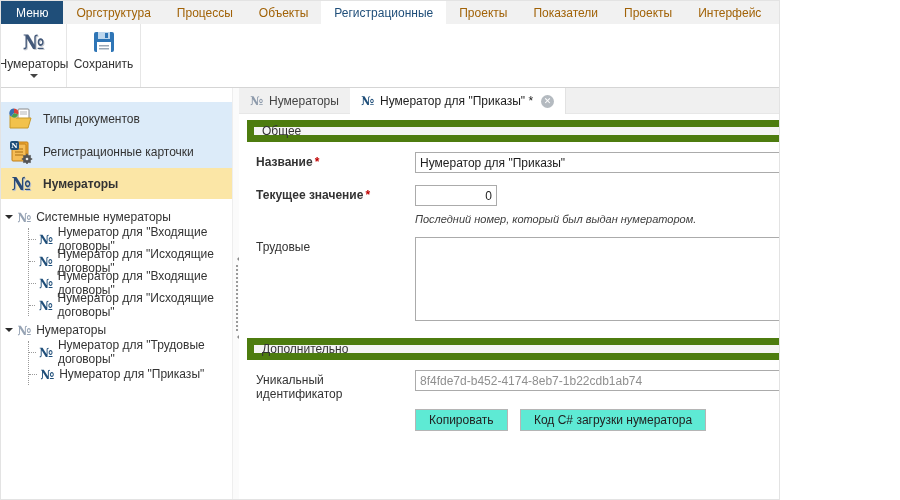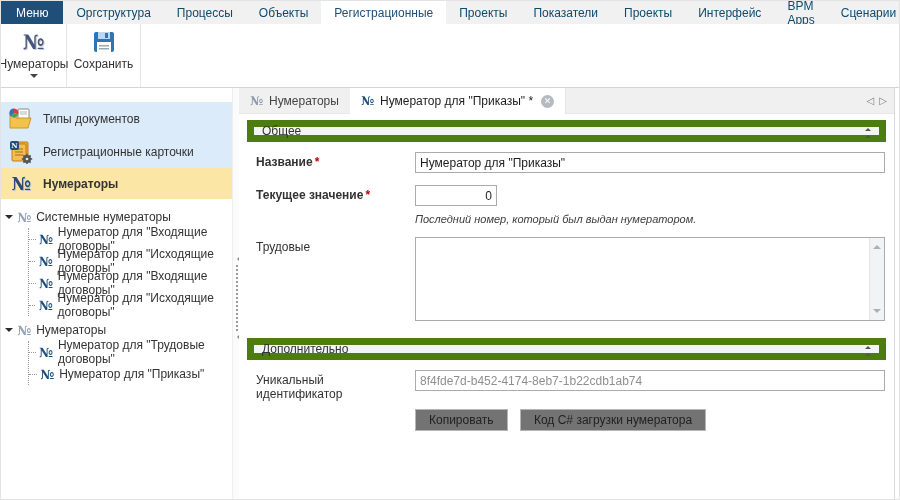--- a/index.html
+++ b/index.html
@@ -1,23 +1,23 @@
 <!DOCTYPE html>
 <html><head>
 <meta charset="utf-8">
 <style>
   * { margin:0; padding:0; box-sizing:border-box; }
   html,body { width:900px; height:500px; background:#fff; }
   body { font-family:"Liberation Sans", sans-serif; font-size:12px; color:#333; }
-  .app { position:relative; width:900px; height:500px; background:#fff; overflow:hidden; border:1px solid #e3e3e3; }
+  .app { position:relative; width:780px; height:500px; background:#fff; overflow:hidden; border:1px solid #e3e3e3; }
 
   
   .menubar { position:absolute; top:0; left:0; width:900px; height:23px; background:#f1f1f1; display:flex; align-items:stretch; }
   .menu-btn { background:#1f4e79; color:#fff; padding:0 15px; display:flex; align-items:center; cursor:default; }
-  .menu-item { padding:0 13px; display:flex; align-items:center; color:#0c4a6e; }
+  .menu-item { padding:0 13px; display:flex; align-items:center; color:#a16207; }
   .menu-item.active { background:#fff; color:#1f4e79; }
 
   
   .ribbon { position:absolute; top:23px; left:0; width:900px; height:64px; background:#fff; border-bottom:1px solid #d5d5d5; display:flex; }
   .ribbon-btn { width:66px; display:flex; flex-direction:column; align-items:center; justify-content:flex-start; padding-top:5px; border-right:1px solid #e6e6e6; cursor:default; }
   .ribbon-btn .r-ico { height:26px; display:flex; align-items:center; justify-content:center; }
   .ribbon-btn .r-lbl { font-size:12px; color:#333; margin-top:2px; white-space:nowrap; }
   .ribbon-btn.save { width:74px; }
   .num-glyph-big { font-family:"DejaVu Serif", serif; font-weight:bold; font-size:20px; color:#44597a; text-shadow:1px 1px 0 #c9cdd3; }
   .drop-caret { width:0; height:0; border:4px solid transparent; border-top-color:#444; margin-top:3px; }
@@ -66,21 +66,21 @@
   .ctrl { flex:1; min-width:0; padding-right:1px; }
   .tb { width:100%; height:21px; border:1px solid #ababab; font-family:"Liberation Sans", sans-serif; font-size:12px; padding:0 4px; background:#fff; color:#1d1d1d; }
   .tb.small { width:82px; text-align:right; }
   .tb.gray { color:#8f8f8f; }
   .hint { font-style:italic; font-size:11px; color:#3d3d3d; margin-top:7px; }
   .desc-wrap { position:relative; width:100%; height:84px; border:1px solid #ababab; background:#fff; }
   .desc-area { width:100%; height:100%; border:none; resize:none; outline:none; font-family:"Liberation Sans", sans-serif; font-size:12px; padding:2px 18px 2px 4px; }
   .fake-sb { position:absolute; top:0; right:0; width:15px; height:100%; background:#f2f3f4; border-left:1px solid #e4e4e4; display:flex; flex-direction:column; justify-content:space-between; align-items:center; padding:3px 0; }
   .sb-up { width:0; height:0; border:4px solid transparent; border-bottom-color:#a9b2bc; }
   .sb-dn { width:0; height:0; border:4px solid transparent; border-top-color:#a9b2bc; }
-  .btn { height:22px; border:1px solid #b5b5b5; background:#737373; font-family:"Liberation Sans", sans-serif; font-size:12px; color:#222; padding:0 13px; margin-right:9px; }
+  .btn { height:22px; border:1px solid #b5b5b5; background:#5eead4; font-family:"Liberation Sans", sans-serif; font-size:12px; color:#222; padding:0 13px; margin-right:9px; }
 
   
   .ico-24 { width:26px; height:24px; flex:none; position:relative; }
 </style>
 </head>
 <body>
 
 <div class="app">
 
   <div class="menubar">

